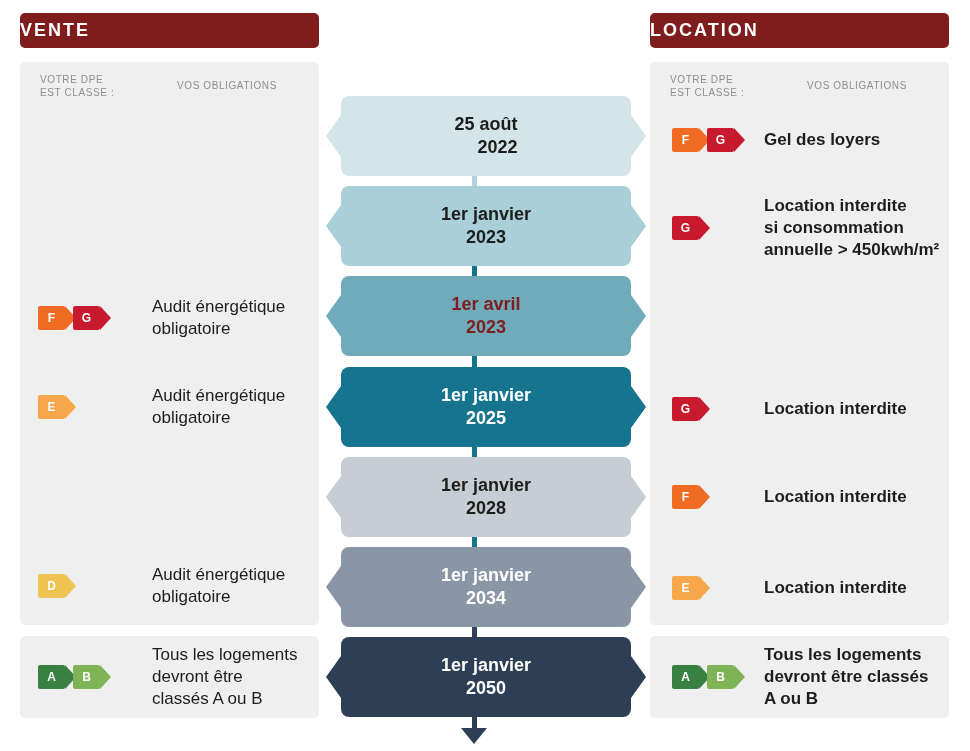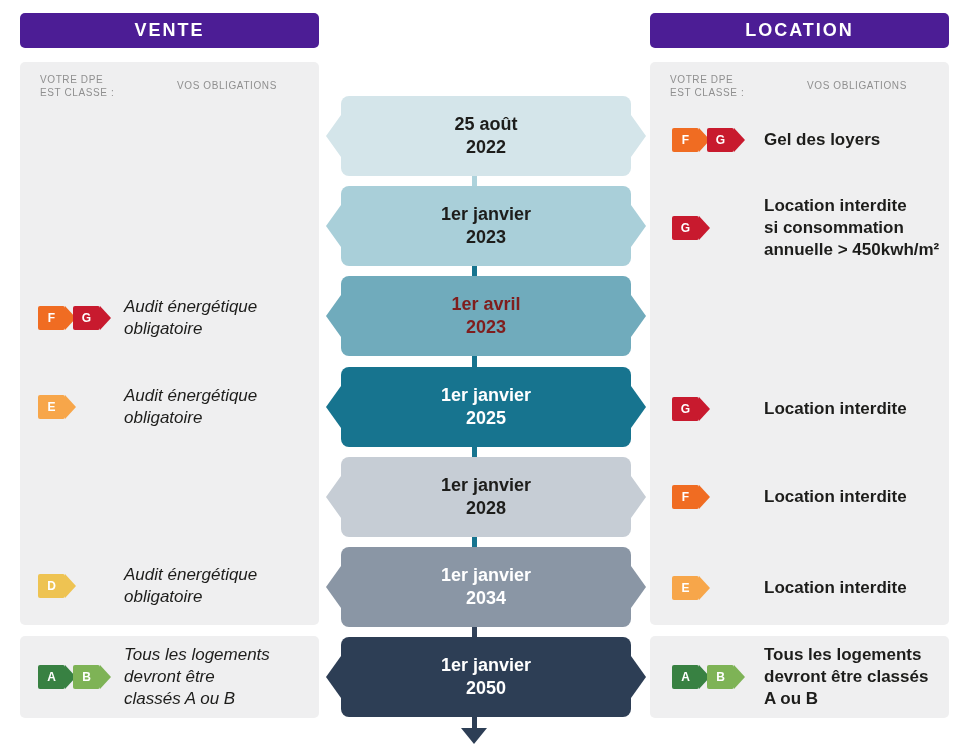--- a/index.html
+++ b/index.html
@@ -3,22 +3,22 @@
 <meta charset="utf-8">
 <style>
   html,body { margin:0; padding:0; background:#ffffff; }
   .canvas {
     position:relative; width:970px; height:751px; background:#ffffff;
     font-family:"Liberation Sans", sans-serif; overflow:hidden;
   }
 
   
   .hbar {
-    position:absolute; top:13px; height:35px; background:#4c1d95; border-radius:5px;
-    color:#ffffff; display:flex; align-items:center; justify-content:center;
+    position:absolute; top:13px; height:35px; background:#7f1d1d; border-radius:5px;
+    color:#ffffff; display:flex; align-items:center; 
     font-weight:bold; font-size:18px; letter-spacing:2px;
   }
   .hbar.vente { left:20px; width:299px; }
   .hbar.location { left:650px; width:299px; }
 
   
   .panel { position:absolute; background:#efeff0; border-radius:5px; }
   .panel.main-left   { left:20px;  top:62px;  width:299px; height:563px; }
   .panel.main-right  { left:650px; top:62px;  width:299px; height:563px; }
   .panel.bottom-left { left:20px;  top:636px; width:299px; height:82px; }
@@ -37,21 +37,21 @@
   
   .row { position:absolute; display:flex; align-items:center; }
   .row .tags {
     position:absolute; left:0; top:50%; transform:translateY(-50%);
     display:flex; gap:8px; align-items:center;
   }
   .row .txt {
     white-space:pre-line; font-size:17px; line-height:22px; color:#1d1d1b;
   }
   .row.side-left  { left:38px;  width:282px; }
-  .row.side-left  .txt { margin-left:86px;font-style:italic; }
+  .row.side-left  .txt { margin-left:114px; }
   .row.side-right { left:672px; width:278px; }
   .row.side-right .txt { margin-left:92px;font-weight:bold; }
 
   .row.l1 { top:296px; height:44px; }
   .row.l2 { top:385px; height:44px; }
   .row.l3 { top:564px; height:44px; }
   .row.l4 { top:644px; height:66px; }
   .row.r1 { top:118px; height:44px; }
   .row.r2 { top:195px; height:66px; }
   .row.r3 { top:387px; height:44px; }
@@ -86,21 +86,21 @@
   .tbox::before {
     content:""; position:absolute; left:-15px; top:50%; transform:translateY(-50%);
     width:0; height:0; border-top:21px solid transparent; border-bottom:21px solid transparent;
     border-right:15px solid var(--c,#ccc);
   }
   .tbox::after {
     content:""; position:absolute; right:-15px; top:50%; transform:translateY(-50%);
     width:0; height:0; border-top:21px solid transparent; border-bottom:21px solid transparent;
     border-left:15px solid var(--c,#ccc);
   }
-  .tbox.t1 { top:96px; }  .tbox.t2 { top:186px; } .tbox.t3 { top:276px; }
+  .tbox.t1 { top:96px;text-align:right; }  .tbox.t2 { top:186px; } .tbox.t3 { top:276px; }
   .tbox.t4 { top:367px; } .tbox.t5 { top:457px; } .tbox.t6 { top:547px; }
   .tbox.t7 { top:637px; }
 
   .arrow-stem {
     position:absolute; left:472px; top:716px; width:5px; height:12px;
     background:#2d3e55; z-index:0;
   }
   .arrow-head {
     position:absolute; left:461px; top:728px; width:0; height:0; z-index:0;
     border-left:13px solid transparent; border-right:13px solid transparent;

